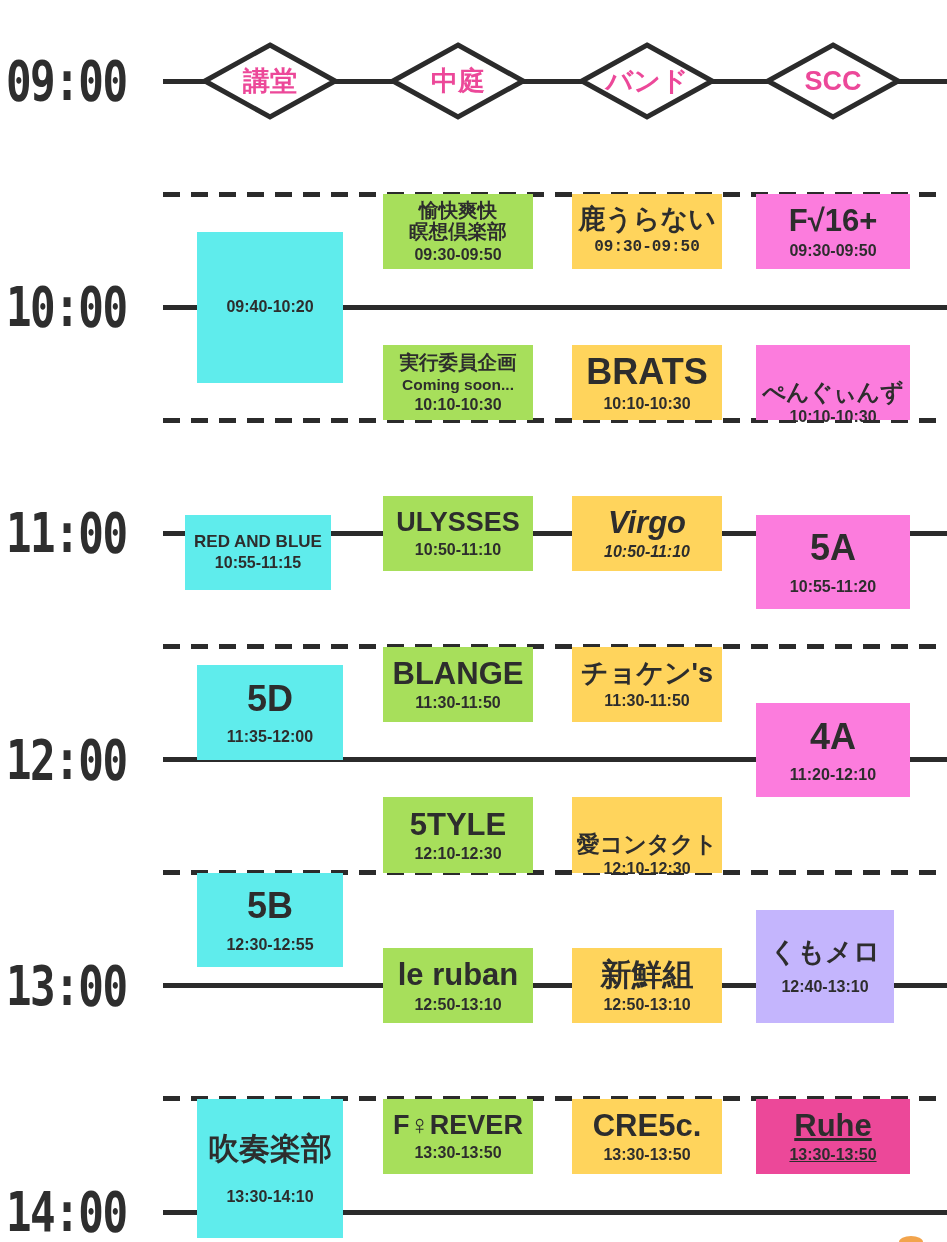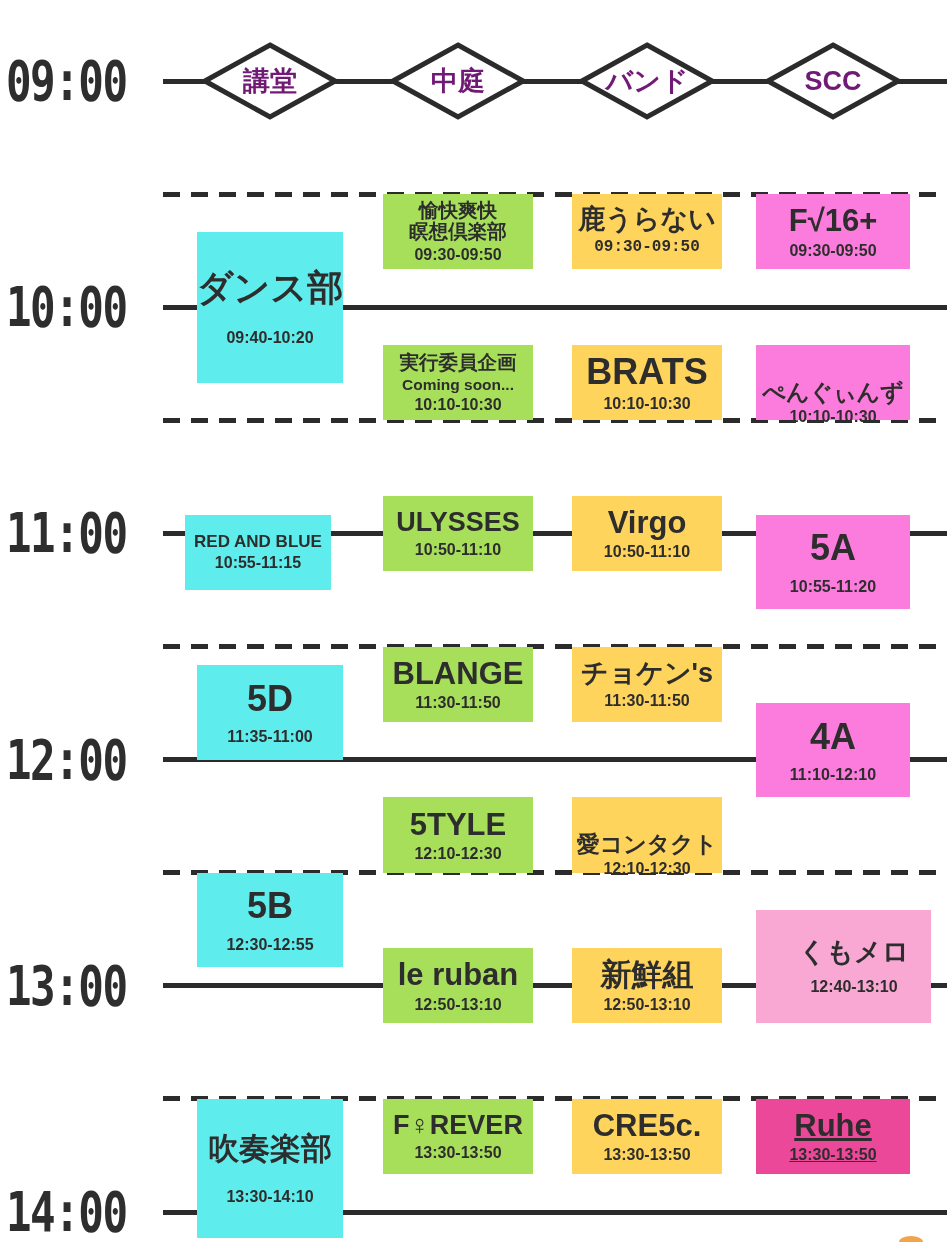--- a/index.html
+++ b/index.html
@@ -16,21 +16,21 @@
   .hour-label{position:absolute;left:6px;width:170px;height:64px;line-height:64px;
               font-family:"DejaVu Sans Mono",monospace;font-weight:700;font-size:56px;
               color:#2e2e2e;letter-spacing:-2px;transform:scaleX(.76);transform-origin:left center;
               white-space:nowrap;z-index:2;}
 
   
   .diamond{position:absolute;width:138px;height:78px;z-index:5;}
   .diamond svg{position:absolute;left:0;top:0;}
   .diamond .stage-label{position:absolute;left:0;top:0;width:138px;height:78px;
               display:flex;align-items:center;justify-content:center;
-              font-weight:700;font-size:27px;color:#701a75;}
+              font-weight:700;font-size:27px;color:#ec4899;}
 
   
   .event{position:absolute;z-index:3;display:flex;flex-direction:column;
          align-items:center;justify-content:center;gap:3px;color:#2d2d2d;text-align:center;}
   .event.mid{gap:10px;}
   .event.tall{gap:22px;}
   .ev-title{font-weight:700;line-height:1.1;white-space:nowrap;}
   .t-xs{font-size:17px;}
   .t-sm{font-size:19.5px;}
   .t-smd{font-size:23px;margin-top:40px;}
@@ -61,36 +61,33 @@
       <div class="hour-line" style="top: 1209.5px;"></div>
       <div class="hour-label" style="top: 1180px;">14:00</div>
       <div class="half-line" style="top: 191.6px;"></div>
       <div class="half-line" style="top: 417.8px;"></div>
       <div class="half-line" style="top: 644px;"></div>
       <div class="half-line" style="top: 870.2px;"></div>
       <div class="half-line" style="top: 1096.4px;"></div>
     </div>
   <div id="events-layer">
       <div class="event tall" style="left: 197px; width: 146px; top: 231.8px; height: 150.8px; background: rgb(95, 236, 236);">
-        <div class="ev-title t-lg">
-          <div>ダンス部</div>
-        </div>
         <div class="ev-time">09:40-10:20</div>
       </div>
       <div class="event" style="left: 185px; width: 146px; top: 514.55px; height: 75.4px; background: rgb(95, 236, 236);">
         <div class="ev-title t-xs">
           <div>RED AND BLUE</div>
         </div>
         <div class="ev-time">10:55-11:15</div>
       </div>
       <div class="event mid" style="left: 197px; width: 146px; top: 665.35px; height: 94.25px; background: rgb(95, 236, 236);">
         <div class="ev-title t-lg">
           <div>5D</div>
         </div>
-        <div class="ev-time">11:35-11:00</div>
+        <div class="ev-time">11:35-12:00</div>
       </div>
       <div class="event mid" style="left: 197px; width: 146px; top: 872.7px; height: 94.25px; background: rgb(95, 236, 236);">
         <div class="ev-title t-lg">
           <div>5B</div>
         </div>
         <div class="ev-time">12:30-12:55</div>
       </div>
       <div class="event tall" style="left: 197px; width: 146px; top: 1098.9px; height: 139.1px; background: rgb(95, 236, 236);">
         <div class="ev-title t-mdl">
           <div>吹奏楽部</div>
@@ -146,21 +143,21 @@
           <div>鹿うらない</div>
         </div>
         <div class="ev-time">09:30-09:50</div>
       </div>
       <div class="event" style="left: 572px; width: 150px; top: 344.9px; height: 75.4px; background: rgb(255, 212, 92);">
         <div class="ev-title t-lg">
           <div>BRATS</div>
         </div>
         <div class="ev-time">10:10-10:30</div>
       </div>
-      <div class="event" style="left: 572px; width: 150px; top: 495.7px; height: 75.4px; background: rgb(255, 212, 92);">
+      <div class="event" style="left: 572px; width: 150px; top: 495.7px; height: 75.4px; background: rgb(255, 212, 92); font-style: italic;">
         <div class="ev-title t-mdl">
           <div>Virgo</div>
         </div>
         <div class="ev-time">10:50-11:10</div>
       </div>
       <div class="event" style="left: 572px; width: 150px; top: 646.5px; height: 75.4px; background: rgb(255, 212, 92);">
         <div class="ev-title t-md">
           <div>チョケン's</div>
         </div>
         <div class="ev-time">11:30-11:50</div>
@@ -198,23 +195,23 @@
       <div class="event mid" style="left: 756px; width: 154px; top: 514.55px; height: 94.25px; background: rgb(252, 124, 221);">
         <div class="ev-title t-lg">
           <div>5A</div>
         </div>
         <div class="ev-time">10:55-11:20</div>
       </div>
       <div class="event mid" style="left: 756px; width: 154px; top: 703.05px; height: 94.25px; background: rgb(252, 124, 221);">
         <div class="ev-title t-lg">
           <div>4A</div>
         </div>
-        <div class="ev-time">11:10-12:10</div>
-      </div>
-      <div class="event mid" style="left: 756px; width: 154px; top: 910.4px; height: 113.1px; background: #f9a8d4; padding-left: 21px;">
+        <div class="ev-time">11:20-12:10</div>
+      </div>
+      <div class="event mid" style="left: 756px; width: 138px; top: 910.4px; height: 113.1px; background: #c4b5fd;">
         <div class="ev-title t-md">
           <div>くもメロ</div>
         </div>
         <div class="ev-time">12:40-13:10</div>
       </div>
       <div class="event" style="left: 756px; width: 154px; top: 1098.9px; height: 75.4px; background: #ec4899; text-decoration: underline;">
         <div class="ev-title t-mdl">
           <div>Ruhe</div>
         </div>
         <div class="ev-time">13:30-13:50</div>

